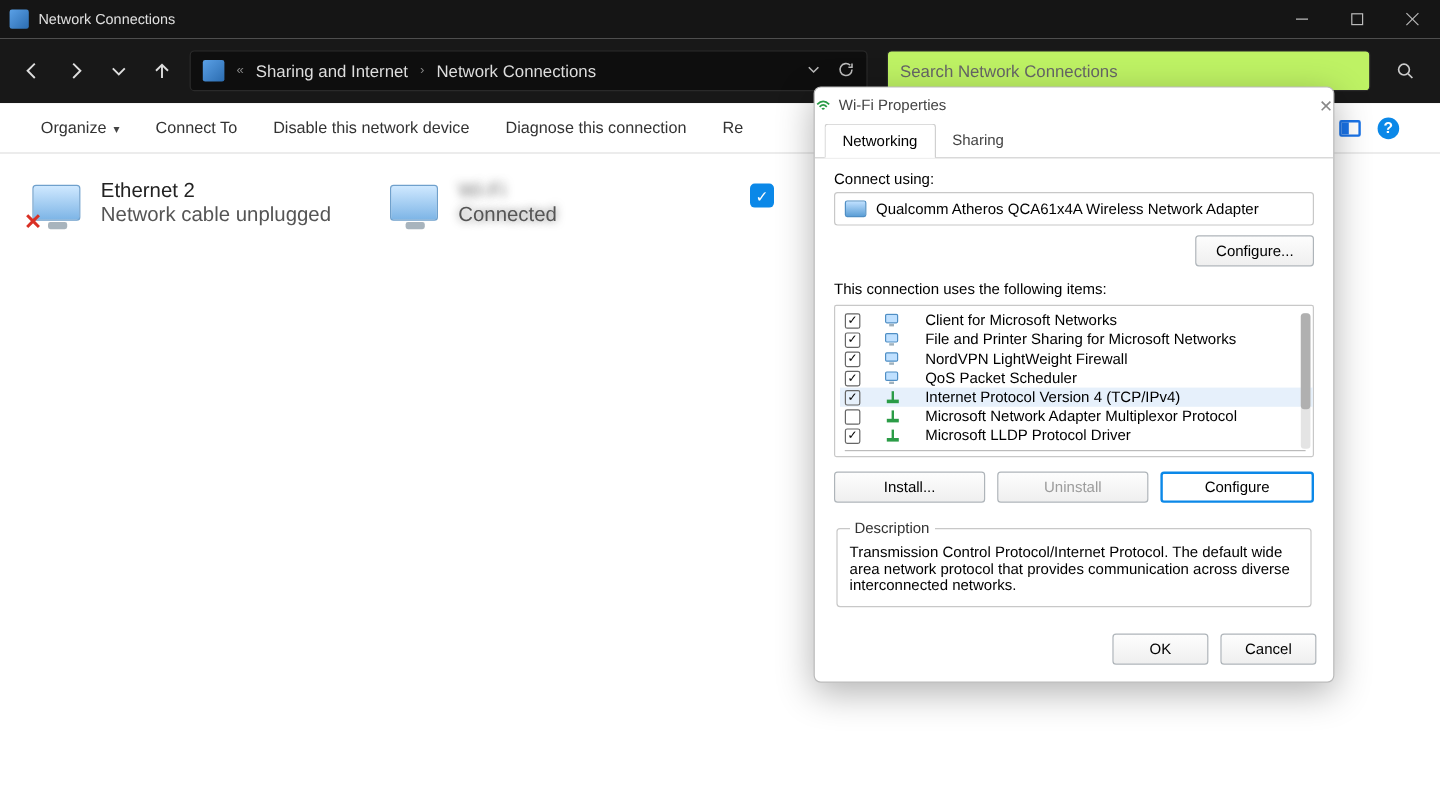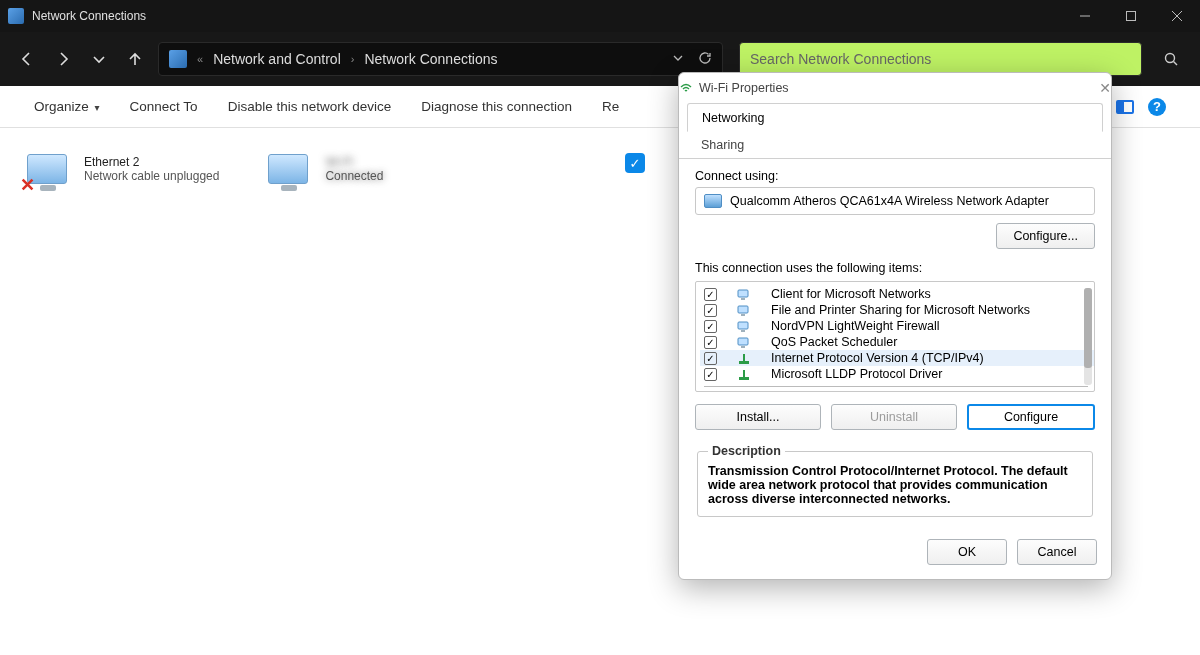--- a/index.html
+++ b/index.html
@@ -32,53 +32,53 @@
   .layout-icon:before{content:"";position:absolute;left:0;top:0;bottom:0;width:6px;background:#1a73e8;}
   .help-icon{width:18px;height:18px;border-radius:50%;background:#0b88e8;color:#fff;font-size:13px;font-weight:bold;display:flex;align-items:center;justify-content:center;}
 
   
   .content { position:relative; padding:14px 18px; display:flex; gap:40px; align-items:flex-start;}
   .netitem { display:flex; align-items:center; gap:8px; }
   .pc-icon { width:58px; height:54px; position:relative; display:flex; align-items:center; justify-content:center;}
   .pc-shape { width:40px; height:30px; background:linear-gradient(#cfe8ff,#7db5e6); border:1px solid #6fa0cc; border-radius:3px; position:relative;}
   .pc-shape:after{content:"";position:absolute;bottom:-8px;left:12px;width:16px;height:6px;background:#a8b4bd;border-radius:2px;}
   .pc-icon .x { position:absolute; left:2px; bottom:0; color:#d93025; font-size:18px; font-weight:bold;}
-  .nettext{font-size:12px;color:#222;}
+  .nettext{font-size:17px;color:#222;}
   .nettext .sub{color:#555;}
   .blur { color:transparent; text-shadow: 0 0 7px rgba(100,100,100,0.9); }
   .check-overlay{position:absolute;left:625px;top:25px;width:20px;height:20px;border-radius:4px;background:#0b88e8;display:flex;align-items:center;justify-content:center;}
   .check-overlay:before{content:"✓";color:#fff;font-size:13px;}
 
   
   .dialog { position:absolute; top:72px; left:678px; width:434px; background:#fff; border:1px solid #bbb; border-radius:6px; box-shadow:0 8px 30px rgba(0,0,0,.3); font-size:12.5px;}
   .dlg-title { height:30px; display:flex; align-items:center; padding:0 0; gap:6px; color:#444; border-top-left-radius:6px; border-top-right-radius:6px;}
   .dlg-title .micon{width:14px;height:14px;}
   .dlg-close{margin-left:auto;color:#888;font-size:14px;}
-  .tabs { display:flex; border-bottom:1px solid #d0d0d0; padding:0 8px;flex-direction:column;}
+  .tabs { display:flex; border-bottom:1px solid #d0d0d0; padding:0 8px;}
   .tab { padding:7px 14px 6px; color:#444; }
   .tab.active { background:#fff; border:1px solid #d0d0d0; border-bottom:1px solid #fff; border-radius:3px 3px 0 0; margin-bottom:-1px; color:#000;}
   .dlg-body { padding:10px 16px 12px;}
   .adapter-row { border:1px solid #c8c8c8; border-radius:3px; padding:6px 8px; display:flex; align-items:center; gap:8px; margin-top:4px; box-shadow:inset 0 0 0 1px #fff;}
   .lan-icon{width:18px;height:14px;background:linear-gradient(#bfe0ff,#5c9fd6);border:1px solid #4f8ec4;border-radius:2px;}
   .cfg-row { display:flex; justify-content:flex-end; margin-top:8px;}
   .btn { height:26px; padding:0 16px; border:1px solid #aeb4b9; border-radius:3px; background:linear-gradient(#fdfdfd,#efefef); font-size:12.5px; display:inline-flex; align-items:center; justify-content:center;}
   .btn.disabled{color:#9c9c9c;}
   .btn.primary{border:2px solid #0b88e8; background:#fff;}
   .itemsbox { border:1px solid #c8c8c8; border-radius:2px; margin-top:6px; padding:4px 0 4px 4px; position:relative; }
-  .itemsbox .row { display:flex; align-items:flex-end; gap:20px; padding:1px 4px; }
+  .itemsbox .row { display:flex; align-items:center; gap:20px; padding:1px 4px; }
   .itemsbox .row.sel{background:#e6f0fb;}
   .itemsbox .hline{height:1px;background:#bbb;margin:4px 6px 0 4px;}
   .cb { width:13px; height:13px; border:1px solid #666; border-radius:2px; display:inline-flex; align-items:center; justify-content:center; font-size:10px;}
   .cb.on:before{content:"✓";color:#000;}
   .proto-icon{width:14px;height:12px;display:inline-block;}
   .scrollbar{position:absolute;right:2px;top:6px;bottom:6px;width:8px;background:#e4e4e4;border-radius:3px;}
   .scrollbar:before{content:"";position:absolute;top:0;left:0;right:0;height:80px;background:#b0b0b0;border-radius:3px;}
   .btnrow{display:flex;gap:10px;margin-top:12px;}
   .btnrow .btn{flex:1;}
-  fieldset.desc{border:1px solid #c8c8c8;border-radius:3px;margin-top:14px;padding:6px 10px 10px;font-weight:bold;}
+  fieldset.desc{border:1px solid #c8c8c8;border-radius:3px;margin-top:14px;padding:6px 10px 10px;}
   fieldset.desc legend{font-size:12.5px;color:#333;padding:0 4px;}
   .dlg-footer{display:flex;justify-content:flex-end;gap:10px;padding:10px 14px 14px;}
   .dlg-footer .btn{width:80px;}
 </style>
 </head>
 <body>
 
 <div class="titlebar">
   <div class="titlebar-left">
     <span class="titlebar-icon"></span>
@@ -122,21 +122,21 @@
     </div>
   <div class="navbtn">
       <svg viewBox="0 0 16 16">
         <path d="M8 14 V3 M3 8 L8 3 L13 8" fill="none" stroke="currentColor" stroke-width="1.6"></path>
       </svg>
     </div>
 
   <div class="addrbar">
     <span class="addricon"></span>
     <span class="chev">«</span>
-    <span>Network and Control</span>
+    <span>Sharing and Internet</span>
     <span class="chev">›</span>
     <span>Network Connections</span>
     <span class="addr-right">
       <span><svg width="12" height="12" viewBox="0 0 12 12">
             <path d="M2 4 L6 8 L10 4" fill="none" stroke="currentColor" stroke-width="1.3"></path>
           </svg></span>
       <span><svg width="14" height="14" viewBox="0 0 14 14">
             <path d="M12 7a5 5 0 1 1-1.5-3.6M12 2v3h-3" fill="none" stroke="currentColor" stroke-width="1.3"></path>
           </svg></span>
     </span>
@@ -246,20 +246,28 @@
           </div>
           <div class="row sel">
             <span class="cb on"></span>
             <span class="proto-icon"><svg width="14" height="12" viewBox="0 0 14 12">
                 <rect x="2" y="8" width="10" height="3" fill="#2b9c47"></rect>
                 <rect x="6" y="1" width="2" height="8" fill="#2b9c47"></rect>
               </svg></span>
             <span>Internet Protocol Version 4 (TCP/IPv4)</span>
           </div>
           <div class="row">
+            <span class="cb"></span>
+            <span class="proto-icon"><svg width="14" height="12" viewBox="0 0 14 12">
+                <rect x="2" y="8" width="10" height="3" fill="#2b9c47"></rect>
+                <rect x="6" y="1" width="2" height="8" fill="#2b9c47"></rect>
+              </svg></span>
+            <span>Microsoft Network Adapter Multiplexor Protocol</span>
+          </div>
+          <div class="row">
             <span class="cb on"></span>
             <span class="proto-icon"><svg width="14" height="12" viewBox="0 0 14 12">
                 <rect x="2" y="8" width="10" height="3" fill="#2b9c47"></rect>
                 <rect x="6" y="1" width="2" height="8" fill="#2b9c47"></rect>
               </svg></span>
             <span>Microsoft LLDP Protocol Driver</span>
           </div>
         </div>
       <div class="hline"></div>
       <div class="scrollbar"></div>

